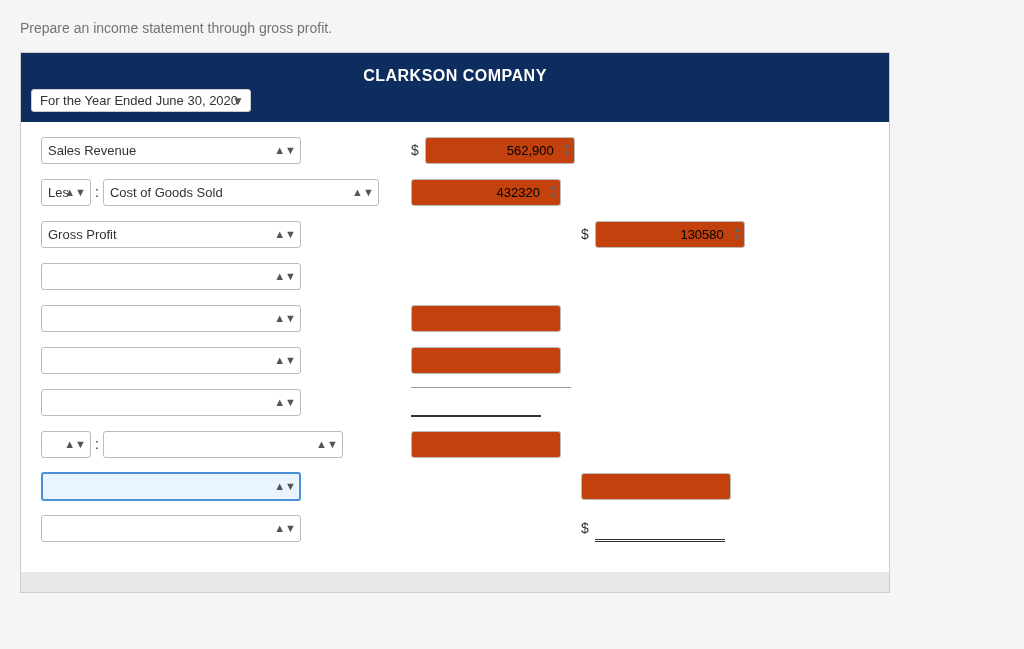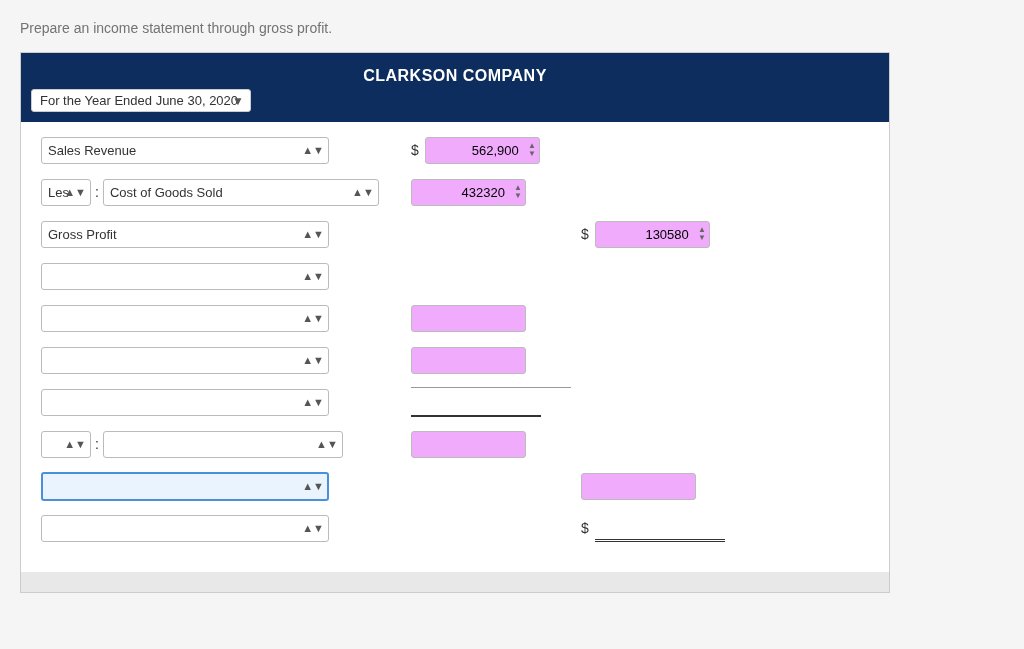--- a/index.html
+++ b/index.html
@@ -127,41 +127,41 @@
       outline: none;
     }
     .select-wrapper .arrow {
       position: absolute;
       right: 5px;
       pointer-events: none;
       font-size: 11px;
       color: #555;
     }
     .label-select {
-      width: 288px;
+      width: 260px;
     }
     .label-select-small {
       width: 40px;
     }
 
     .dollar-sign {
       font-size: 14px;
       color: #333;
       margin-right: 2px;
     }
 
     .amount-input {
       border: 1px solid #bbb;
       border-radius: 3px;
       padding: 5px 6px;
       font-size: 13px;
       text-align: right;
-      width: 115px;
+      width: 150px;
       outline: none;
-      background: #f0abfc;
+      background: #c2410c;
     }
     .amount-input.bottom-border {
       border: none;
       border-bottom: 2px solid #333;
       border-radius: 0;
       width: 130px;
       background: white;
     }
 
     .input-with-arrow {

